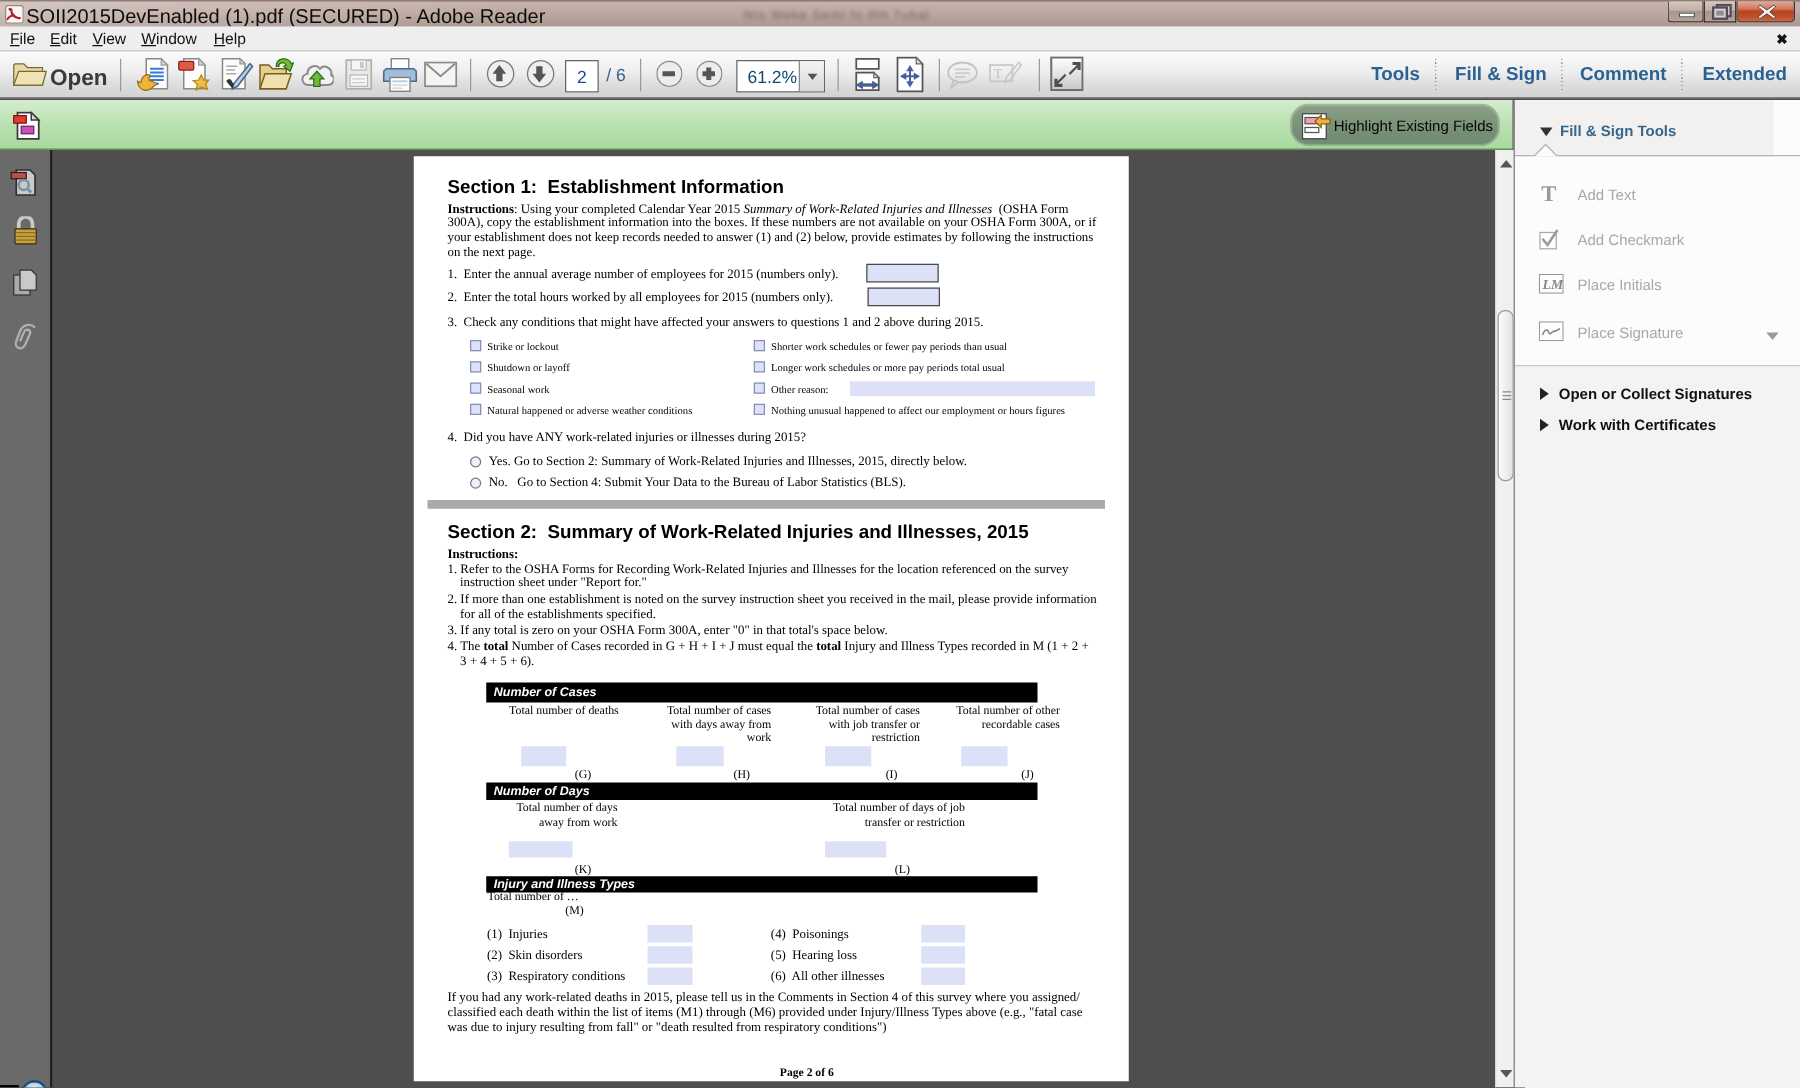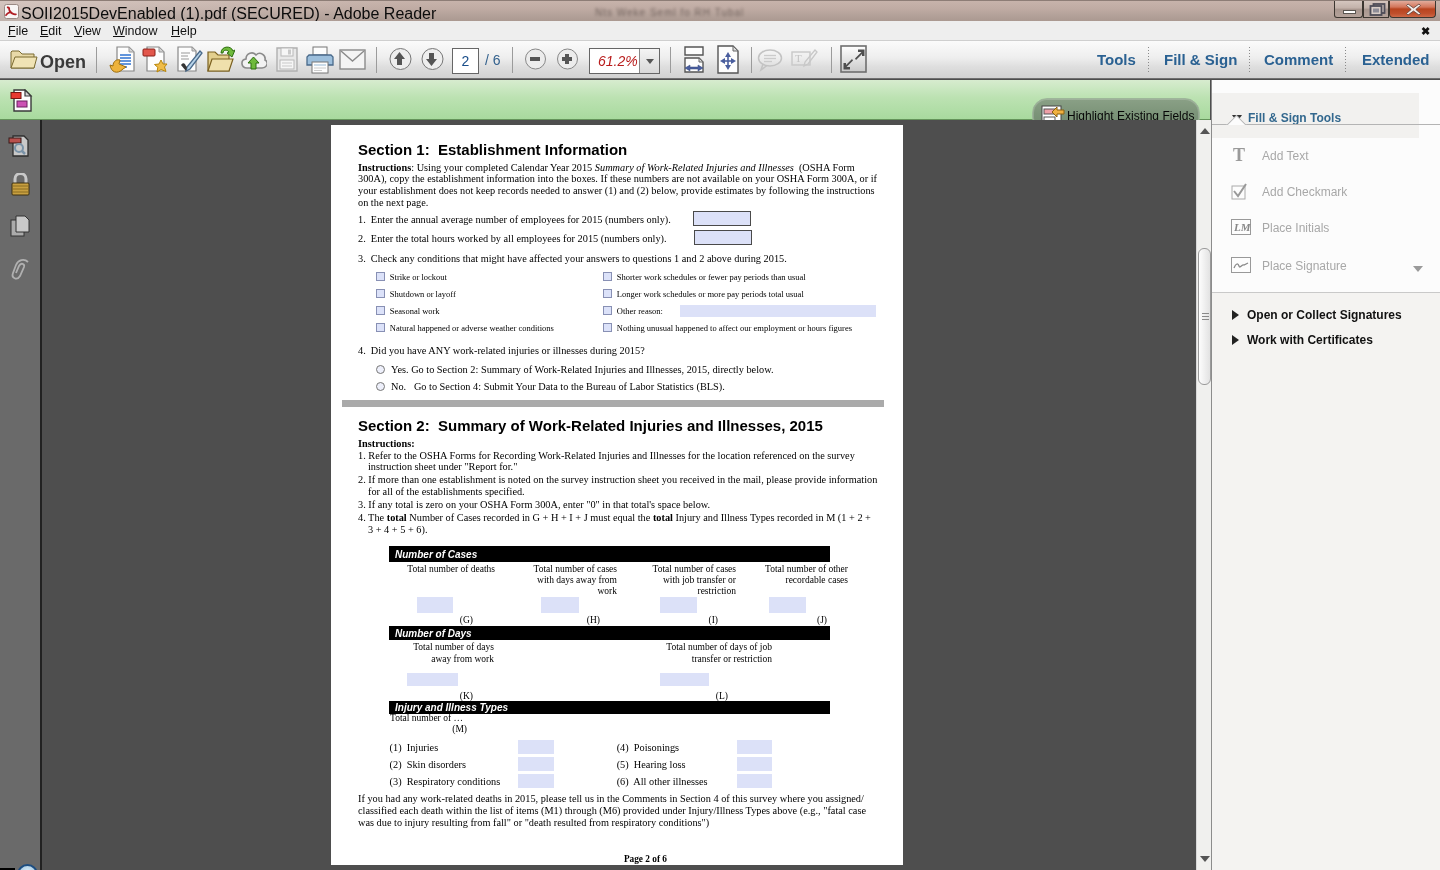--- a/index.html
+++ b/index.html
@@ -42,28 +42,28 @@
   .ticon { position:absolute; top:3px; }
   #opentext { position:absolute; left:40px; top:11px; font-size:18px; font-weight:bold; color:#3a3a3a; }
   .navlink { position:absolute; top:10px; font-size:15px; font-weight:bold; color:#2a6192; }
   #pagebox { position:absolute; left:452px; top:7px; width:27px; height:26px; background:#fff;
     border:1px solid #666; font-size:14px; color:#1a4e8a; text-align:center; line-height:24px; }
   #pageof { position:absolute; left:485px; top:11px; font-size:14px; color:#33618d; }
   #zoombox { position:absolute; left:589px; top:7px; width:71px; height:26px; border:1px solid #666; background:#fff; }
   #zoombox .dd { position:absolute; right:0; top:0; width:20px; height:24px;
     background:linear-gradient(180deg,#f4f4f4,#d8d8d8); border-left:1px solid #888; }
   #zoombox .dd:after { content:""; position:absolute; left:6px; top:10px; border:4px solid transparent; border-top:5px solid #555; }
-  #zoomtext { position:absolute; left:8px; top:4px; font-size:14px; color:#b91c1c;font-style:italic; }
+  #zoomtext { position:absolute; left:8px; top:4px; font-size:14px; color:#0c4a6e; }
 
   
   #greenbar { left:0; top:80px; width:1210px; height:40px;
     background:linear-gradient(180deg,#d7eccf 0%,#bce2b2 45%,#a8da9e 100%);
     border-bottom:1px solid #64945a; }
   #greentext { position:absolute; left:43px; top:13px; font-size:12.2px; color:#0d0d0d; }
-  #hlbtn { position:absolute; left:1032px; top:18px; width:168px; height:34px;
+  #hlbtn { position:absolute; left:1032px; top:3px; width:168px; height:34px;
     background:linear-gradient(180deg,#8aa086 0%,#7b9378 50%,#6f8a6e 100%);
     border:1px solid #9eb69a; border-radius:15px; box-shadow:inset 0 0 0 1px rgba(255,255,255,.18); }
   #hlbtn span { position:absolute; left:34px; top:10px; font-size:12px; color:#060606; white-space:nowrap; }
 
   
   #sidebar { left:0; top:120px; width:40px; height:750px; background:#6a6a6a; }
   #sideline { left:40px; top:120px; width:2px; height:750px; background:#212121; }
 
   
   #docarea { left:42px; top:120px; width:1154px; height:750px; background:#4e4e4e; }
@@ -74,21 +74,21 @@
 
   
   #vscroll { left:1196px; top:120px; width:15px; height:750px; background:#f0f0ee; border-left:1px solid #d8d8d8; }
   #vthumb { position:absolute; left:1px; top:128px; width:13px; height:137px; border:1px solid #9a9a9a; border-radius:6px;
     background:linear-gradient(90deg,#fdfdfd,#e2e2e2); }
   .grip { position:absolute; left:3px; width:7px; height:1px; background:#8a8a8a; }
   .sarrow { position:absolute; left:3px; width:0; height:0; border-left:5px solid transparent; border-right:5px solid transparent; }
 
   
   #panel { left:1211px; top:80px; width:229px; height:790px; background:#fcfcfc; border-left:1px solid #8c8c8c; }
-  #panelhead { position:absolute; left:0; top:13px; width:207px; height:45px; background:#f2f1ef; }
+  #panelhead { position:absolute; left:0; top:0; width:207px; height:45px; background:#f2f1ef; }
   #panelheadtext { position:absolute; left:36px; top:18px; font-size:12px; font-weight:bold; color:#33688e; }
   #paneltri { position:absolute; left:20px; top:22px; width:0; height:0;
     border-left:5px solid transparent; border-right:5px solid transparent; border-top:7px solid #333; }
   #notchline { position:absolute; left:0; top:44px; width:229px; height:1px; background:#b4b4b4; }
   #notch { position:absolute; left:14px; top:34px; width:22px; height:11px; overflow:hidden; }
   #notch div { position:absolute; left:3px; top:4px; width:15px; height:15px; background:#fcfcfc;
     border:1px solid #b4b4b4; transform:rotate(45deg); }
   .pitem { position:absolute; left:50px; font-size:12px; color:#a8a8a8; }
   .pbold { position:absolute; left:35px; font-size:12px; font-weight:bold; color:#111; }
   .ptri { position:absolute; left:20px; width:0; height:0; border-top:5px solid transparent;

